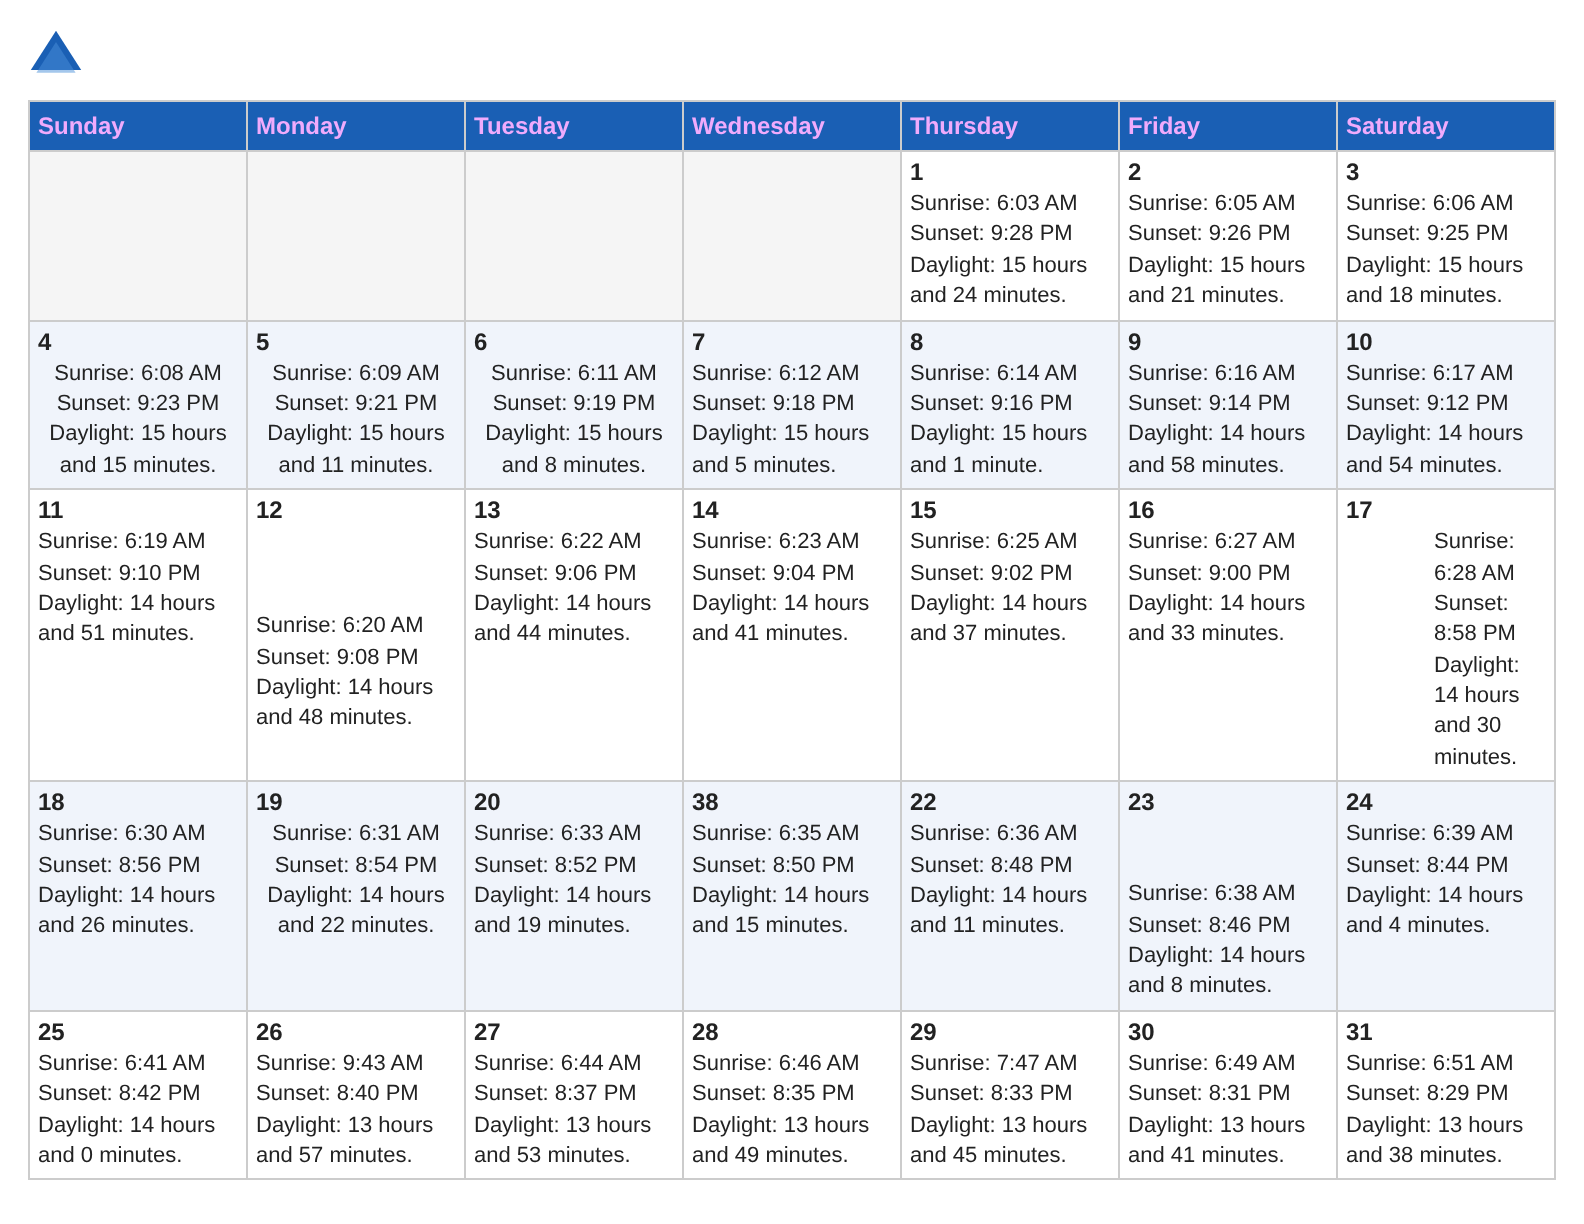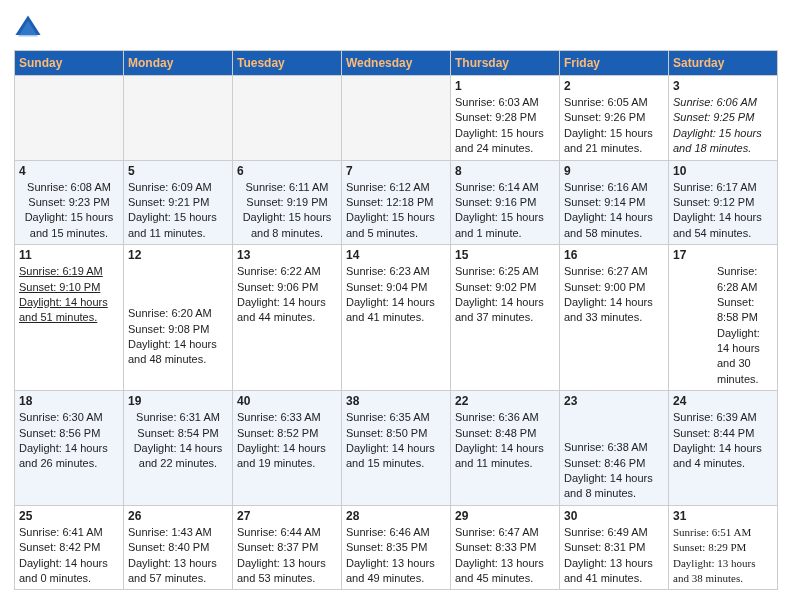--- a/index.html
+++ b/index.html
@@ -54,21 +54,21 @@
       font-weight: normal;
       color: #333;
     }
     .calendar {
       width: 100%;
       border-collapse: collapse;
       table-layout: fixed;
     }
     .calendar thead tr th {
       background: #1a5fb4;
-      color: #fdba74;
+      color: #f0abfc;
       font-size: 12px;
       font-weight: bold;
       padding: 5px 4px;
       text-align: left;
       border: 1px solid #ccc;
       margin-left: 21px;
     }
     .calendar tbody tr td {
       vertical-align: top;
       border: 1px solid #ccc;
@@ -144,52 +144,52 @@
           </td>
           <td>
             <div class="day-number">2</div>
             <div class="day-info" style="white-space: pre-line;">Sunrise: 6:05 AM
 Sunset: 9:26 PM
 Daylight: 15 hours
 and 21 minutes.</div>
           </td>
           <td>
             <div class="day-number">3</div>
-            <div class="day-info" style="white-space: pre-line; font-style: italic;">Sunrise: 6:06 AM
+            <div class="day-info" style="white-space: pre-line;">Sunrise: 6:06 AM
 Sunset: 9:25 PM
 Daylight: 15 hours
 and 18 minutes.</div>
           </td>
         </tr>
         <tr>
           <td>
             <div class="day-number">4</div>
             <div class="day-info" style="white-space: pre-line; text-align: center;">Sunrise: 6:08 AM
 Sunset: 9:23 PM
 Daylight: 15 hours
 and 15 minutes.</div>
           </td>
           <td>
             <div class="day-number">5</div>
-            <div class="day-info" style="white-space: pre-line;">Sunrise: 6:09 AM
+            <div class="day-info" style="white-space: pre-line; text-align: center;">Sunrise: 6:09 AM
 Sunset: 9:21 PM
 Daylight: 15 hours
 and 11 minutes.</div>
           </td>
           <td>
             <div class="day-number">6</div>
             <div class="day-info" style="white-space: pre-line; text-align: center;">Sunrise: 6:11 AM
 Sunset: 9:19 PM
 Daylight: 15 hours
 and 8 minutes.</div>
           </td>
           <td>
             <div class="day-number">7</div>
             <div class="day-info" style="white-space: pre-line;">Sunrise: 6:12 AM
-Sunset: 12:18 PM
+Sunset: 9:18 PM
 Daylight: 15 hours
 and 5 minutes.</div>
           </td>
           <td>
             <div class="day-number">8</div>
             <div class="day-info" style="white-space: pre-line;">Sunrise: 6:14 AM
 Sunset: 9:16 PM
 Daylight: 15 hours
 and 1 minute.</div>
           </td>
@@ -204,21 +204,21 @@
             <div class="day-number">10</div>
             <div class="day-info" style="white-space: pre-line;">Sunrise: 6:17 AM
 Sunset: 9:12 PM
 Daylight: 14 hours
 and 54 minutes.</div>
           </td>
         </tr>
         <tr>
           <td>
             <div class="day-number">11</div>
-            <div class="day-info" style="white-space: pre-line; text-decoration: underline;">Sunrise: 6:19 AM
+            <div class="day-info" style="white-space: pre-line;">Sunrise: 6:19 AM
 Sunset: 9:10 PM
 Daylight: 14 hours
 and 51 minutes.</div>
           </td>
           <td>
             <div class="day-number">12</div>
             <div class="day-info" style="white-space: pre-line; margin-top: 44px;">Sunrise: 6:20 AM
 Sunset: 9:08 PM
 Daylight: 14 hours
 and 48 minutes.</div>
@@ -268,21 +268,21 @@
 and 26 minutes.</div>
           </td>
           <td>
             <div class="day-number">19</div>
             <div class="day-info" style="white-space: pre-line; text-align: center;">Sunrise: 6:31 AM
 Sunset: 8:54 PM
 Daylight: 14 hours
 and 22 minutes.</div>
           </td>
           <td>
-            <div class="day-number">40</div>
+            <div class="day-number">20</div>
             <div class="day-info" style="white-space: pre-line;">Sunrise: 6:33 AM
 Sunset: 8:52 PM
 Daylight: 14 hours
 and 19 minutes.</div>
           </td>
           <td>
             <div class="day-number">38</div>
             <div class="day-info" style="white-space: pre-line;">Sunrise: 6:35 AM
 Sunset: 8:50 PM
 Daylight: 14 hours
@@ -313,56 +313,56 @@
         <tr>
           <td>
             <div class="day-number">25</div>
             <div class="day-info" style="white-space: pre-line;">Sunrise: 6:41 AM
 Sunset: 8:42 PM
 Daylight: 14 hours
 and 0 minutes.</div>
           </td>
           <td>
             <div class="day-number">26</div>
-            <div class="day-info" style="white-space: pre-line;">Sunrise: 1:43 AM
+            <div class="day-info" style="white-space: pre-line;">Sunrise: 9:43 AM
 Sunset: 8:40 PM
 Daylight: 13 hours
 and 57 minutes.</div>
           </td>
           <td>
             <div class="day-number">27</div>
             <div class="day-info" style="white-space: pre-line;">Sunrise: 6:44 AM
 Sunset: 8:37 PM
 Daylight: 13 hours
 and 53 minutes.</div>
           </td>
           <td>
             <div class="day-number">28</div>
             <div class="day-info" style="white-space: pre-line;">Sunrise: 6:46 AM
 Sunset: 8:35 PM
 Daylight: 13 hours
 and 49 minutes.</div>
           </td>
           <td>
             <div class="day-number">29</div>
-            <div class="day-info" style="white-space: pre-line;">Sunrise: 6:47 AM
+            <div class="day-info" style="white-space: pre-line;">Sunrise: 7:47 AM
 Sunset: 8:33 PM
 Daylight: 13 hours
 and 45 minutes.</div>
           </td>
           <td>
             <div class="day-number">30</div>
             <div class="day-info" style="white-space: pre-line;">Sunrise: 6:49 AM
 Sunset: 8:31 PM
 Daylight: 13 hours
 and 41 minutes.</div>
           </td>
           <td>
             <div class="day-number">31</div>
-            <div class="day-info" style="white-space: pre-line; font-family: Liberation Serif, serif;">Sunrise: 6:51 AM
+            <div class="day-info" style="white-space: pre-line;">Sunrise: 6:51 AM
 Sunset: 8:29 PM
 Daylight: 13 hours
 and 38 minutes.</div>
           </td>
         </tr>
       </tbody>
   </table>
 </div>
 
 </body></html>

